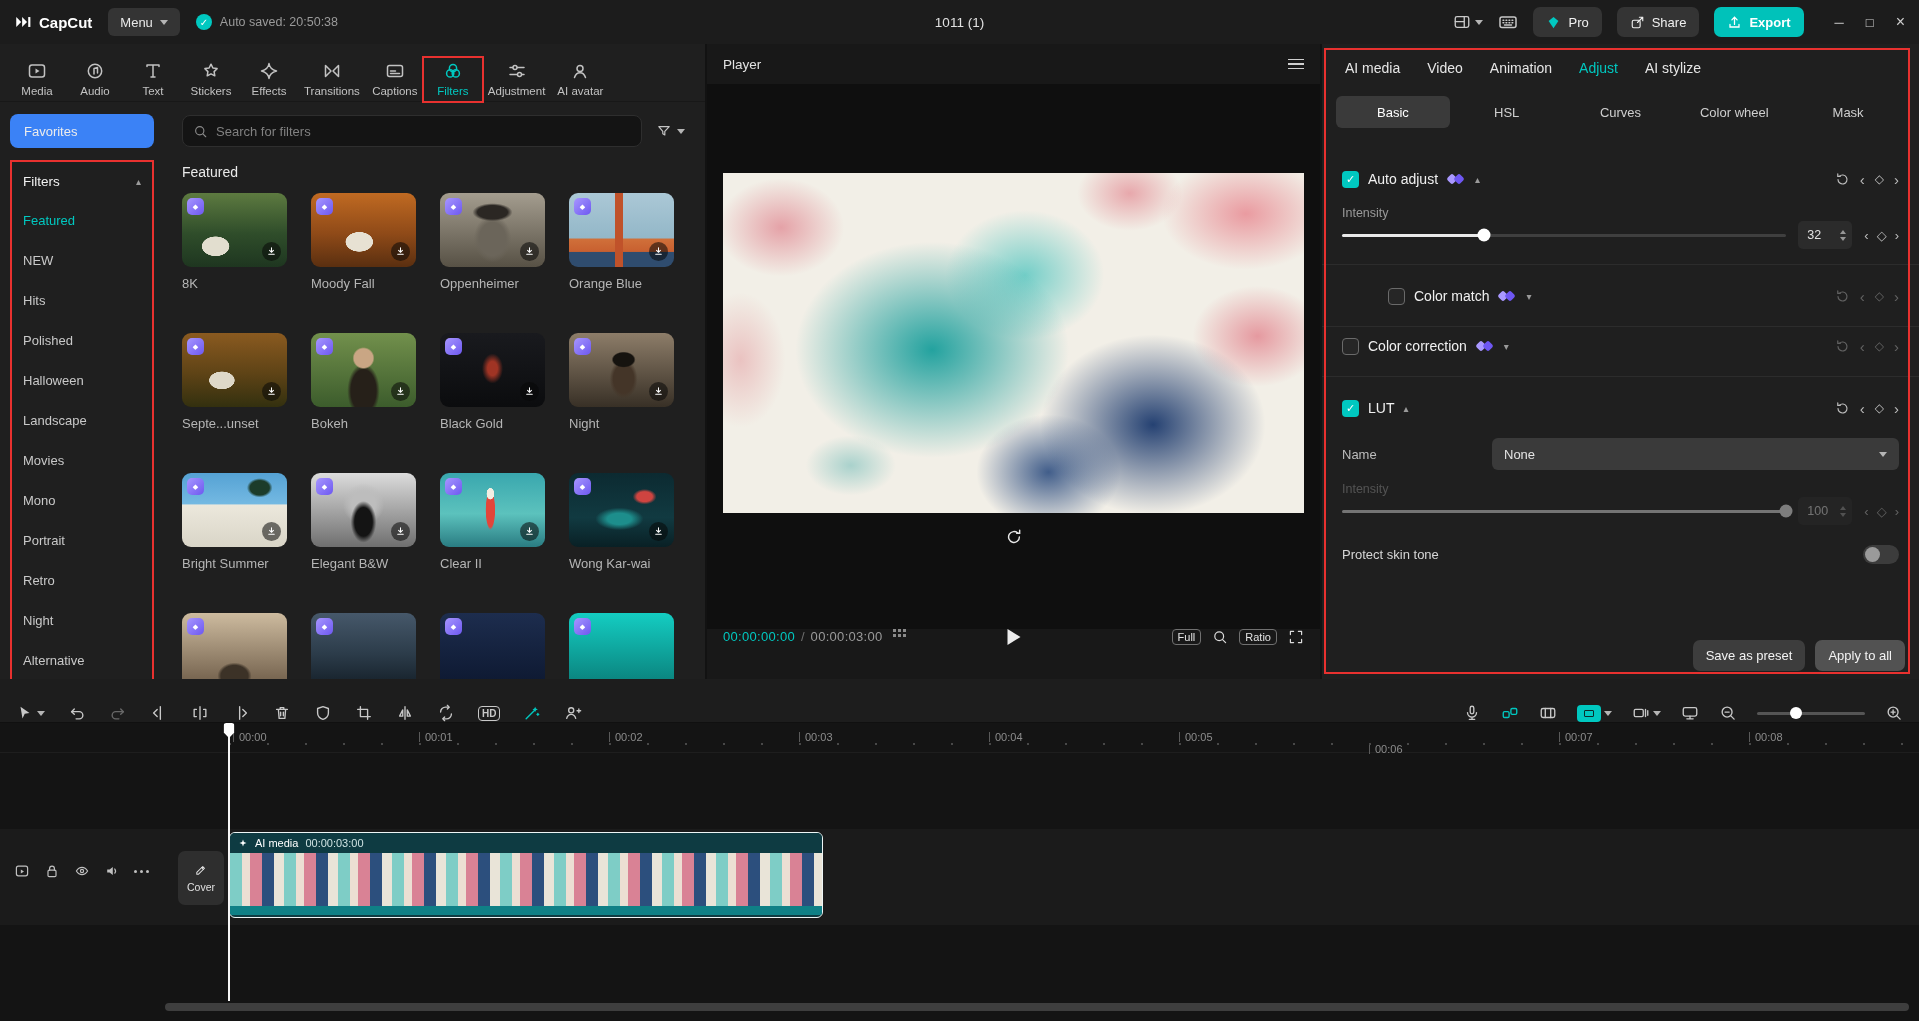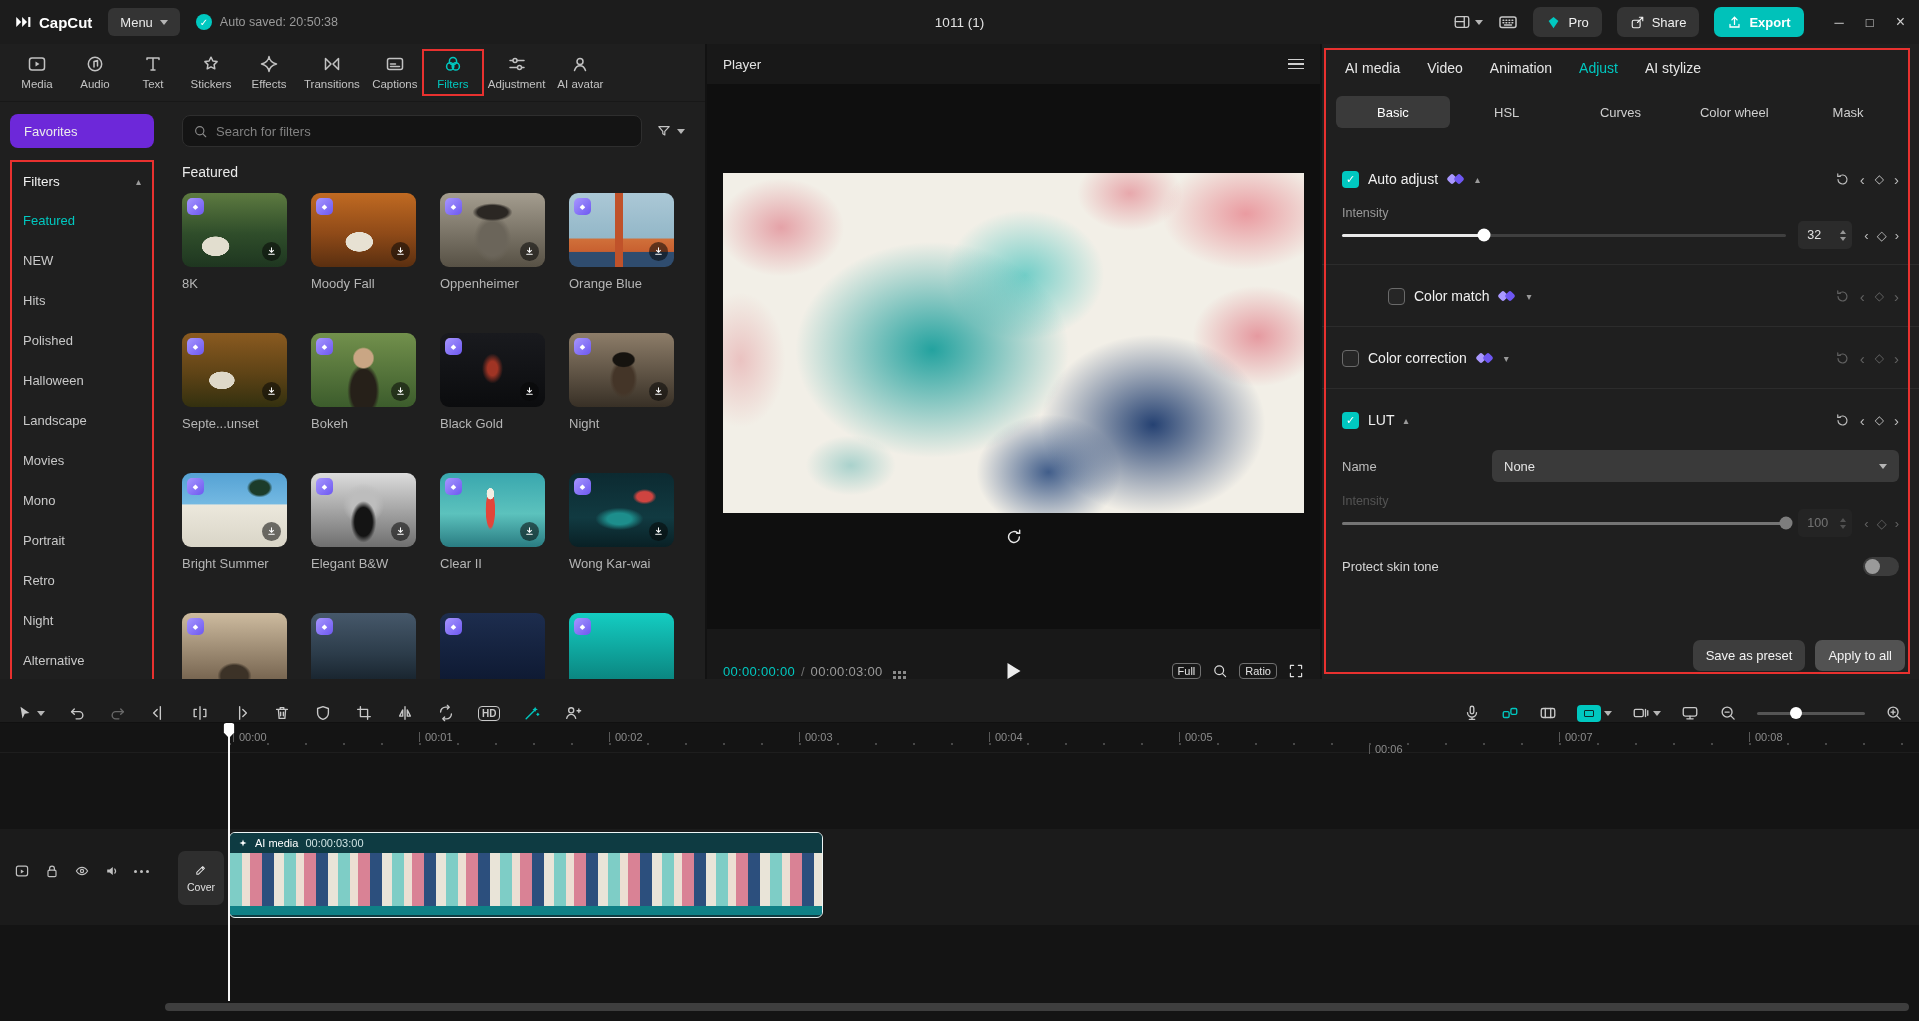--- a/index.html
+++ b/index.html
@@ -22,29 +22,29 @@
 .pill.export{background:#00c2ba;color:#fff;font-weight:bold;}
 .win{display:flex;align-items:center;gap:22px;margin-left:16px;color:#cfcfcf;font-size:13px;}
 
 
 .mid{position:absolute;top:44px;left:0;width:1919px;height:635px;background:#121212;}
 .left-panel{position:absolute;left:0;top:0;width:705px;height:635px;background:#1f1f1f;}
 .player-panel{position:absolute;left:707px;top:0;width:613px;height:635px;background:#181818;}
 .right-panel{position:absolute;left:1322px;top:0;width:597px;height:635px;background:#1f1f1f;}
 
 
-.mediatabs{display:flex;align-items:flex-start;padding:7px 8px 0;height:58px;border-bottom:1px solid #181818;}
+.mediatabs{display:flex;align-items:flex-end;padding:7px 8px 0;height:58px;border-bottom:1px solid #181818;}
 .mtab{min-width:58px;padding:3px 6px 4px;display:flex;flex-direction:column;align-items:center;gap:4px;color:#c2c2c2;font-size:11.5px;white-space:nowrap;}
 .mtab svg{width:20px;height:20px;}
 .mtab.active{color:#00c8c0;}
 .red-annot{outline:2px solid #e8312f;}
 
 
 .lib-side{position:absolute;top:58px;left:0;bottom:0;width:162px;padding:12px 8px 0 10px;}
-.fav-btn{height:34px;background:#6d28d9;border-radius:8px;display:flex;align-items:center;padding:0 14px;font-size:13px;color:#ececec;}
+.fav-btn{height:34px;background:#3b82f6;border-radius:8px;display:flex;align-items:center;padding:0 14px;font-size:13px;color:#ececec;}
 .cat-box{margin-top:12px;border:2px solid #e8312f;}
 .cat-head{height:38px;display:flex;align-items:center;justify-content:space-between;padding:0 11px;font-size:13.5px;color:#f2f2f2;}
 .cat-item{height:40px;display:flex;align-items:center;padding:0 11px;font-size:13px;color:#c9c9c9;}
 .cat-item.active{color:#00c8c0;}
 
 
 .lib-content{position:absolute;left:162px;right:0;top:58px;bottom:0;padding:13px 20px 0;overflow:hidden;}
 .search-row{display:flex;align-items:center;gap:14px;}
 .search-box{flex:1;height:32px;background:#141414;border:1px solid #2e2e2e;border-radius:8px;display:flex;align-items:center;padding:0 10px;gap:8px;color:#8a8a8a;}
 .search-box input{flex:1;background:transparent;border:0;outline:0;color:#ddd;font-size:13px;font-family:inherit;}
@@ -68,21 +68,21 @@
  radial-gradient(70px 50px at 70% 6%,rgba(224,120,132,.6),transparent 75%),
  radial-gradient(60px 90px at 3% 55%,rgba(226,150,155,.5),transparent 75%),
  radial-gradient(190px 150px at 36% 52%,rgba(24,158,155,.95),transparent 72%),
  radial-gradient(110px 90px at 52% 30%,rgba(84,198,192,.8),transparent 72%),
  radial-gradient(150px 120px at 74% 74%,rgba(26,56,108,.95),transparent 75%),
  radial-gradient(100px 80px at 56% 88%,rgba(34,68,122,.85),transparent 72%),
  radial-gradient(90px 70px at 92% 48%,rgba(226,132,142,.8),transparent 72%),
  radial-gradient(60px 40px at 22% 86%,rgba(120,190,186,.6),transparent 75%),
  #f2efe7;}
 .reset-rot{position:absolute;left:50%;top:444px;transform:translateX(-50%);color:#e8e8e8;}
-.pctrl{position:absolute;bottom:0;left:0;right:0;height:50px;display:flex;align-items:flex-end;padding:0 16px;}
+.pctrl{position:absolute;bottom:0;left:0;right:0;height:50px;display:flex;align-items:flex-start;padding:0 16px;}
 .time-cur{color:#00c8c0;font-size:13px;letter-spacing:.3px;}
 .time-sep{color:#6f6f6f;margin:0 6px;}
 .time-dur{color:#9a9a9a;font-size:13px;letter-spacing:.3px;}
 .mini-grid{margin-left:10px;display:grid;grid-template-columns:repeat(3,3px);gap:2px;}
 .mini-grid i{width:3px;height:3px;background:#8a8a8a;}
 .play-btn{position:absolute;left:50%;transform:translateX(-50%);width:0;height:0;border-left:13px solid #ececec;border-top:8px solid transparent;border-bottom:8px solid transparent;}
 .pctrl-right{margin-left:auto;display:flex;align-items:center;gap:11px;color:#dcdcdc;}
 .chip{border:1px solid #707070;border-radius:4px;padding:1px 5px;font-size:11px;color:#e2e2e2;}
 
 
@@ -624,21 +624,21 @@
                   <path d="M16.3 2.6v3.3H13"></path>
                 </svg>
               </span>
             <span class="nav">‹</span>
             <span class="dia">◇</span>
             <span class="nav">›</span>
           </span>
         </div>
         <div class="divider"></div>
 
-        <div class="sec-row" style="margin-top:16px;">
+        <div class="sec-row" style="margin-top:4px;">
           <span class="cb off"></span>
           <span class="sec-label">Color correction</span>
           <span class="vip2">
               <i></i>
               <i></i>
             </span>
           <span class="ccar">▾</span>
           <span class="kf dim">
             <span class="rst">
                 <svg viewBox="0 0 20 20" fill="none" stroke="currentColor" stroke-width="1.6" stroke-linecap="round" style="transform:scaleX(-1);">

